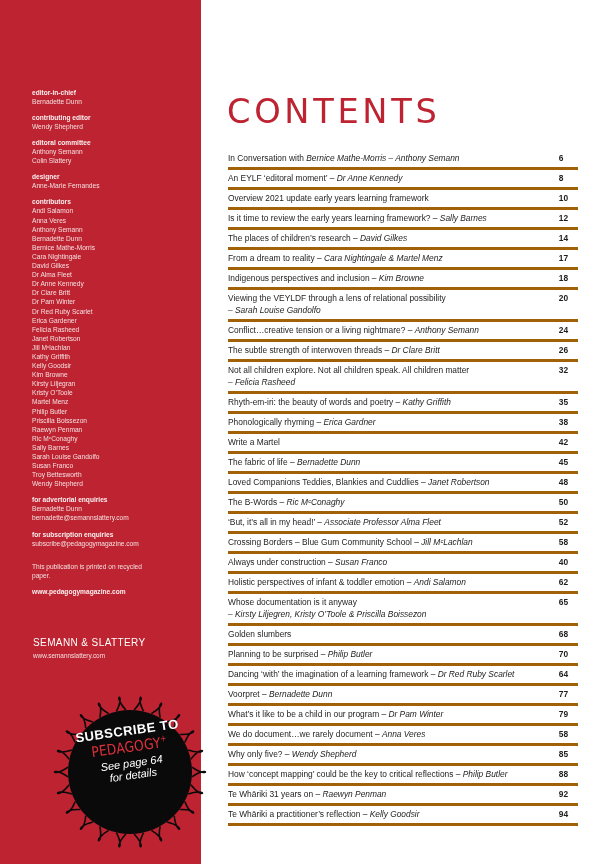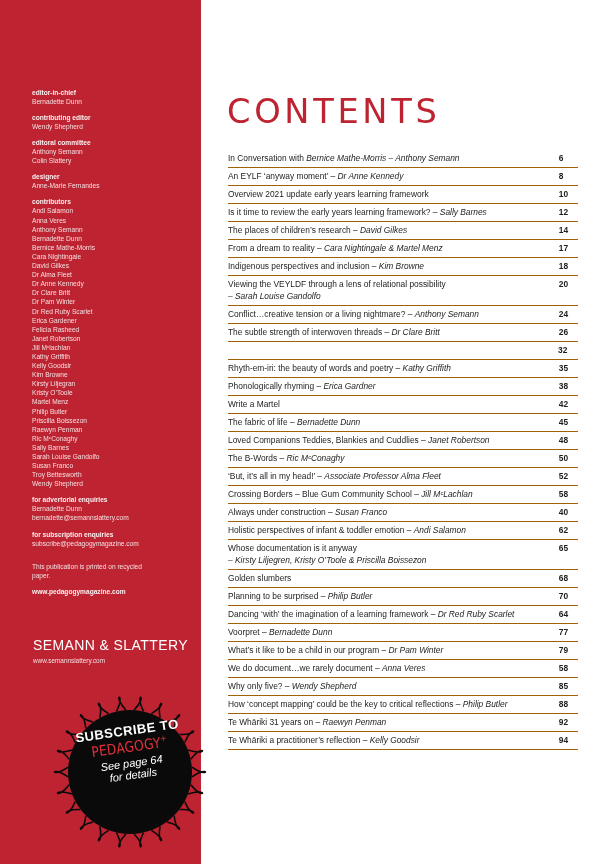--- a/index.html
+++ b/index.html
@@ -12,43 +12,43 @@
       color: #f4e9ea;
     }
     .credits { position: absolute; left: 32px; top: 88px; width: 165px; }
     .credit-group { margin-bottom: 7px; }
     .credit-label { font-size: 6.6px; font-weight: bold; line-height: 9px; color: #fbeff0; }
     .credit-name { font-size: 6.6px; line-height: 9.1px; color: #f4dfe1; white-space: nowrap; }
     .note { margin-top: 14px; font-size: 6.6px; line-height: 9.3px; color: #f4dfe1; width: 120px; }
     .site { margin-top: 8px; font-size: 6.6px; font-weight: bold; color: #fbeff0; }
 
     .publisher { position: absolute; left: 33px; top: 637px; }
-    .publisher-name { font-size: 14px; letter-spacing: 0.4px; color: #ffffff; white-space: nowrap; }
+    .publisher-name { font-size: 10px; letter-spacing: 0.4px; color: #ffffff; white-space: nowrap; }
     .publisher-url { font-size: 6.4px; color: #f4dfe1; margin-top: 4px; white-space: nowrap; }
 
     .promo { position: absolute; left: 40px; top: 680px; width: 190px; height: 184px; }
     .promo svg { position: absolute; left: 0; top: 0; }
     .promo-text { position: absolute; left: 30px; top: 43px; width: 120px; text-align: center; transform: rotate(-8deg); }
     .promo-line1 { font-size: 13px; font-weight: bold; color: #ffffff; letter-spacing: 0.5px; white-space: nowrap; }
     .promo-line2 { font-size: 14.5px; color: #e0303c; font-family: "DejaVu Sans", sans-serif; letter-spacing: 0.2px; white-space: nowrap; transform: scaleX(0.85); }
     .promo-line2 sup { font-size: 9px; }
     .promo-line3 { font-size: 11px; font-style: italic; color: #ffffff; margin-top: 2px; }
     .promo-line4 { font-size: 11px; font-style: italic; color: #ffffff; }
 
     .main { position: absolute; left: 201px; top: 8px; width: 399px; height: 864px; }
     .title {
       position: absolute; left: 26px; top: 84px;
       font-size: 33px; letter-spacing: 3.6px; color: #bd2330;
       font-family: "DejaVu Sans", sans-serif; font-weight: normal;
       transform: scaleX(1.02); transform-origin: left;
     }
     .toc { position: absolute; left: 27px; top: 142px; width: 350px; }
     .toc-item {
-      display: flex; justify-content: flex-end;
-      border-bottom: 1px solid #a16207;
+      display: flex; justify-content: center;
+      border-bottom: 3px solid #a16207;
       padding: 2px 0 3px 0;
       min-height: 17px;
       gap: 23px;
     }
     .toc-text { font-size: 8.4px; line-height: 12px; color: #1d1d1d; width: 320px; }
     .toc-text .author { font-style: italic; }
     .toc-page { font-size: 8.4px; font-weight: bold; line-height: 12px; color: #1d1d1d; width: 20px; text-align: left; }
   </style>
 </head>
 <body>
@@ -162,21 +162,21 @@
 </aside>
 
 <main class="main">
   <h1 class="title">CONTENTS</h1>
   <div class="toc" id="toc">
       <div class="toc-item">
         <div class="toc-text"><span>In Conversation with </span><span class="author">Bernice Mathe-Morris – Anthony Semann</span></div>
         <div class="toc-page">6</div>
       </div>
       <div class="toc-item">
-        <div class="toc-text"><span>An EYLF ‘anyway moment’ – </span><span class="author">Dr Anne Kennedy</span></div>
+        <div class="toc-text"><span>An EYLF ‘editoral moment’ – </span><span class="author">Dr Anne Kennedy</span></div>
         <div class="toc-page">8</div>
       </div>
       <div class="toc-item">
         <div class="toc-text"><span>Overview 2021 update early years learning framework</span></div>
         <div class="toc-page">10</div>
       </div>
       <div class="toc-item">
         <div class="toc-text"><span>Is it time to review the early years learning framework? – </span><span class="author">Sally Barnes</span></div>
         <div class="toc-page">12</div>
       </div>
@@ -198,20 +198,21 @@
       </div>
       <div class="toc-item">
         <div class="toc-text"><span>Conflict…creative tension or a living nightmare? – </span><span class="author">Anthony Semann</span></div>
         <div class="toc-page">24</div>
       </div>
       <div class="toc-item">
         <div class="toc-text"><span>The subtle strength of interwoven threads – </span><span class="author">Dr Clare Britt</span></div>
         <div class="toc-page">26</div>
       </div>
       <div class="toc-item">
+        <div class="toc-text"><span>Not all children explore. Not all children speak. All children matter</span><br><span class="author">– Felicia Rasheed</span></div>
         <div class="toc-page">32</div>
       </div>
       <div class="toc-item">
         <div class="toc-text"><span>Rhyth-em-iri: the beauty of words and poetry – </span><span class="author">Kathy Griffith</span></div>
         <div class="toc-page">35</div>
       </div>
       <div class="toc-item">
         <div class="toc-text"><span>Phonologically rhyming – </span><span class="author">Erica Gardner</span></div>
         <div class="toc-page">38</div>
       </div>

